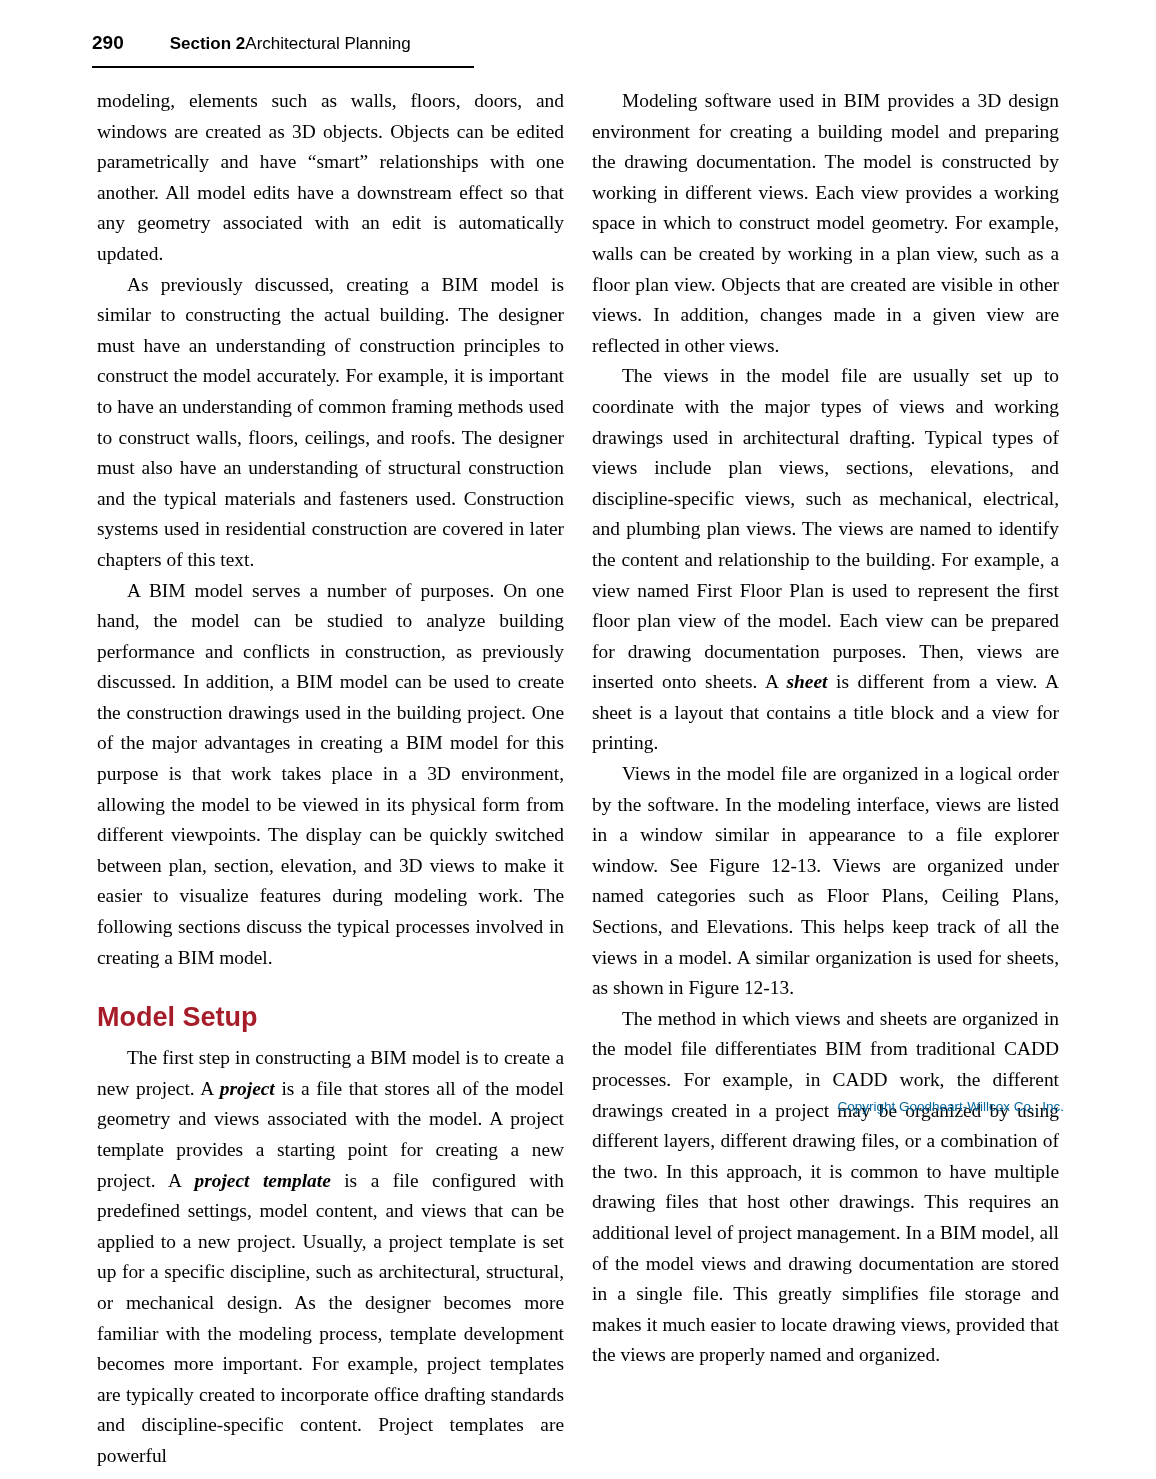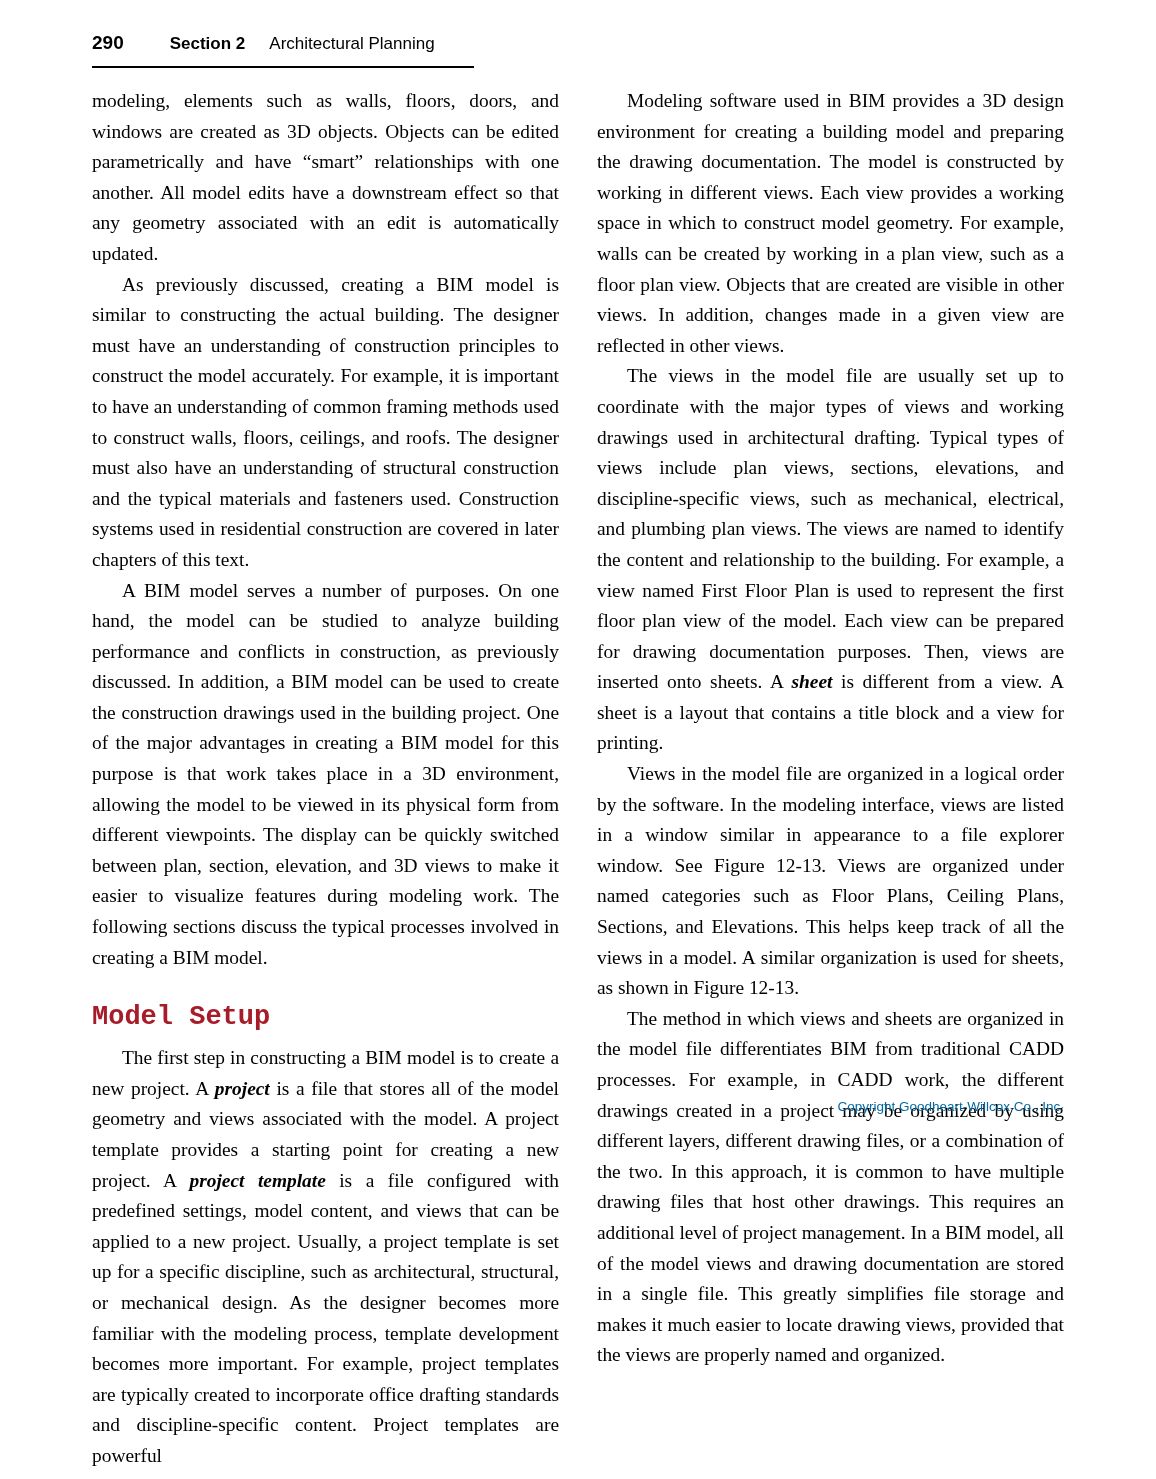--- a/index.html
+++ b/index.html
@@ -38,55 +38,55 @@
     color: #000;
     margin-right: 46px;
   }
   .header .section-label {
     font-weight: bold;
     font-size: 17px;
   }
   .header .section-title {
     font-weight: normal;
     font-size: 17px;
-    margin-left: 24px;
   }
   .header-rule {
     position: absolute;
     top: 66px;
     left: 92px;
     width: 382px;
     height: 2px;
     background: #000;
   }
   
   .columns {
     position: absolute;
     top: 86px;
     left: 92px;
     width: 972px;
     display: flex;
-    gap: 38px;
+    gap: 28px;
+    justify-content: center;
   }
   .col {
     width: 467px;
   }
   p {
     margin: 0;
     font-size: 19.4px;
     line-height: 30.6px;
     text-align: justify;
     text-justify: inter-word;
     hyphens: none;
   }
   p.indent {
     text-indent: 30px;
   }
   .heading {
-    font-family: Liberation Mono, monospace;
+    font-family: Liberation Sans, sans-serif;
     color: #a61c28;
     font-weight: bold;
     font-size: 27px;
     margin: 28px 0 10px 0;
     line-height: 32px;
   }
   .bold { font-weight: normal; }
   .bolditalic { font-weight: bold; font-style: italic; font-family: Liberation Serif, serif; }
   
   .footer {

